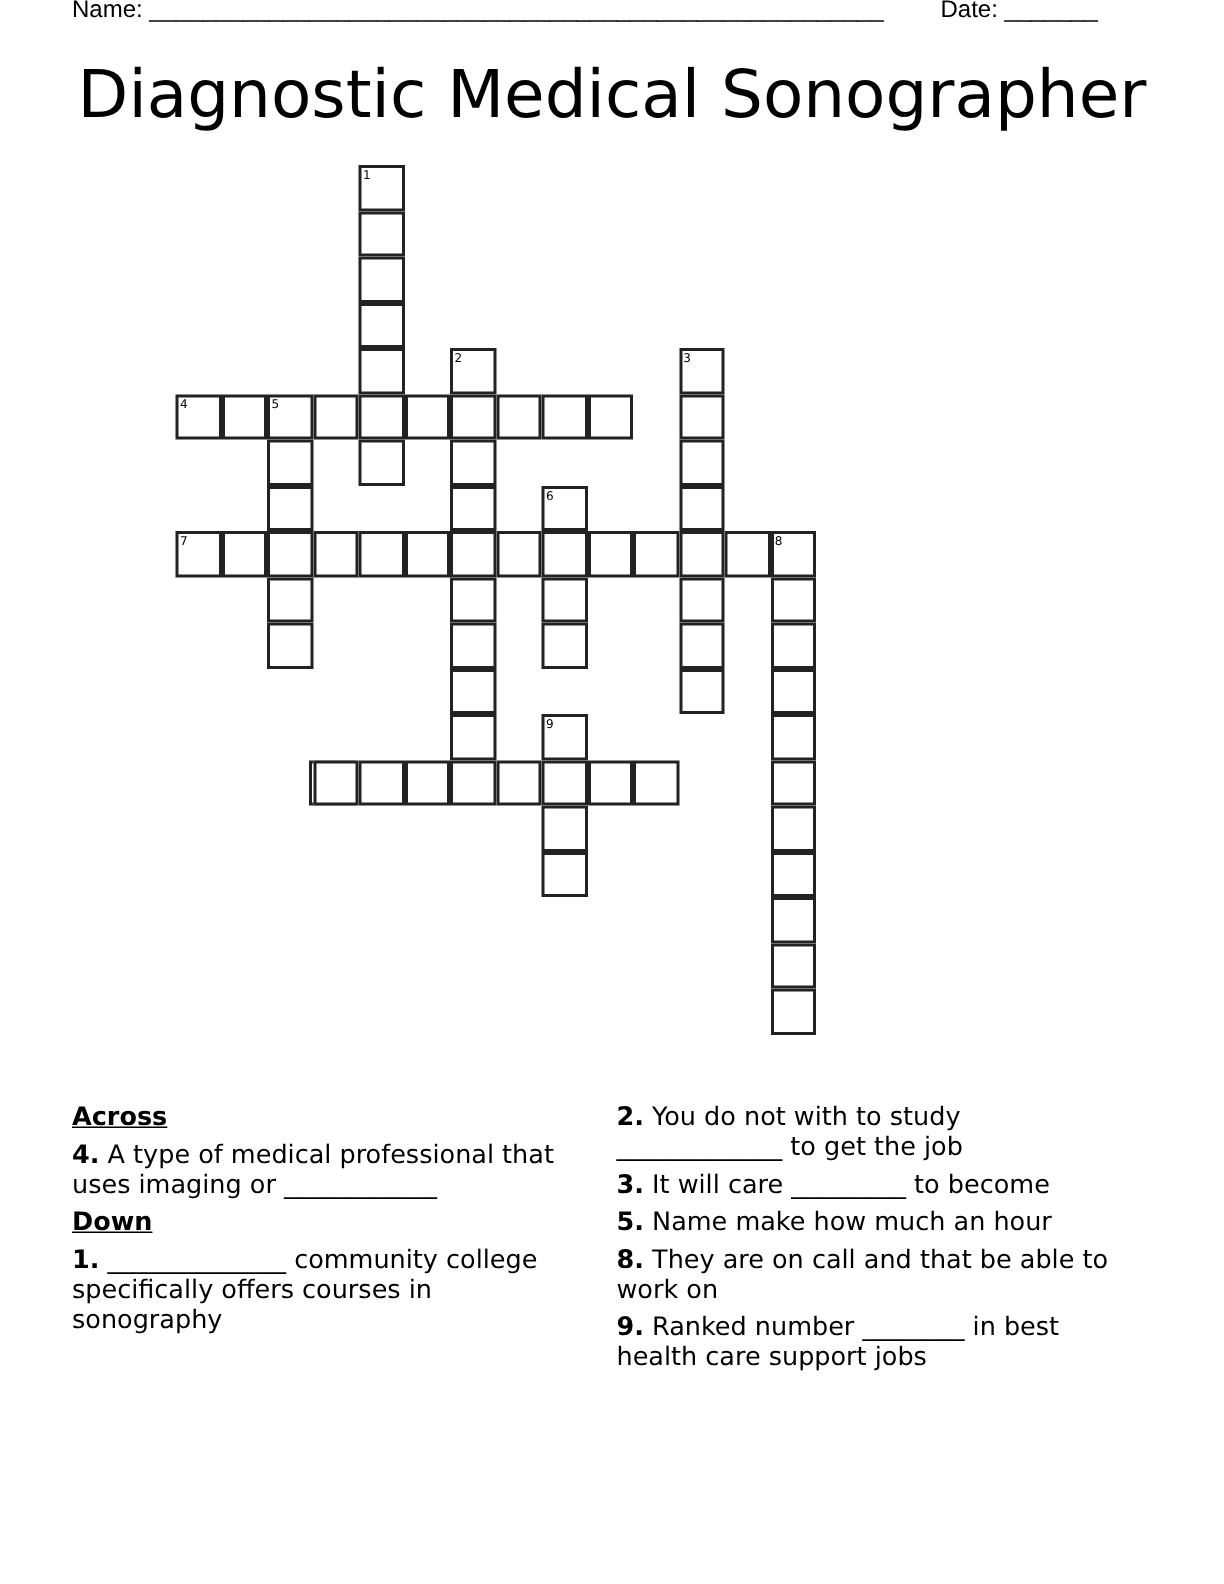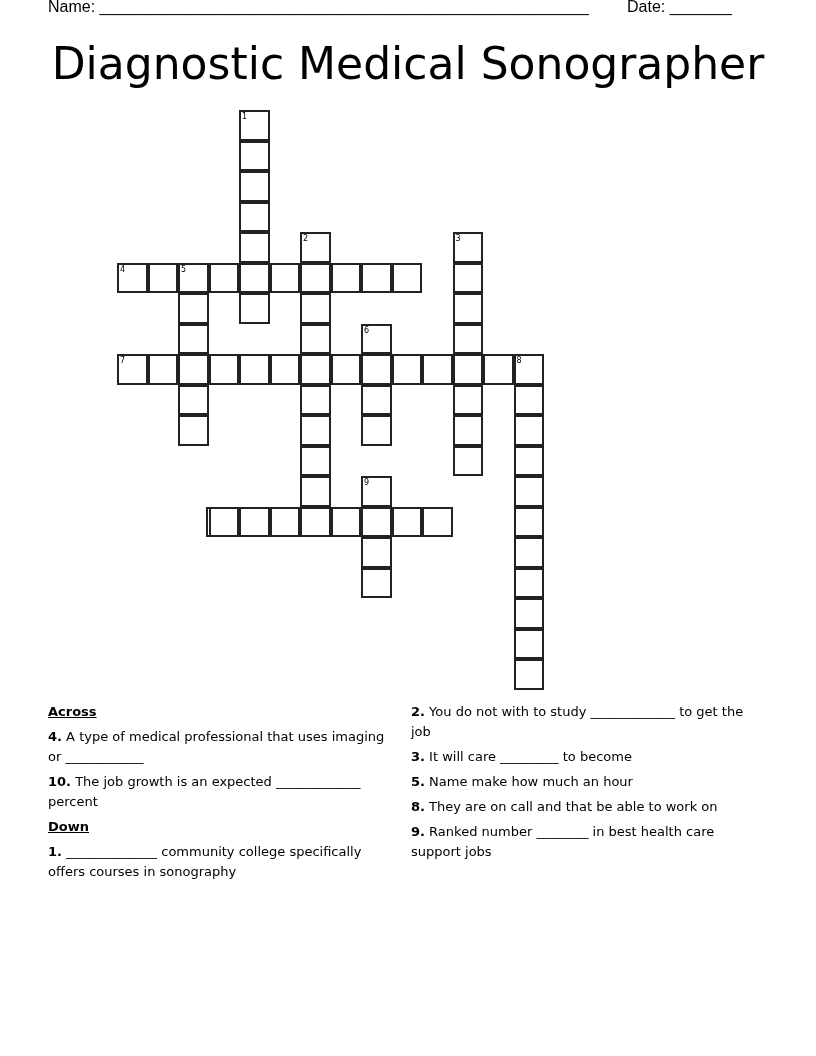--- a/index.html
+++ b/index.html
@@ -6,21 +6,21 @@
   body { width:816px; height:1056px; position:relative; overflow:hidden; color:#000; }
   .header-line { position:absolute; top:-2px; font-family:"Liberation Sans", sans-serif; font-size:16px; }
   .name-field { left:48px; }
   .date-field { left:627px; }
   .title { position:absolute; top:38px; left:0; width:816px; text-align:center;
            font-family:"DejaVu Sans", sans-serif; font-size:44px; font-weight:normal; letter-spacing:0px; }
   .grid { position:absolute; left:117px; top:110px; width:460px; height:600px; }
   .cell { position:absolute; width:30.5px; height:30.5px; box-sizing:border-box;
           border:2px solid #222; background:#fff; }
   .cell .num { position:absolute; left:1px; top:0px; font-family:"DejaVu Sans", sans-serif; font-size:8px; line-height:9px; }
-  .clues { position:absolute; top:702px; font-family:"DejaVu Sans", sans-serif; font-size:13px; line-height:20px; }
+  .clues { position:absolute; top:735px; font-family:"DejaVu Sans", sans-serif; font-size:17px; line-height:20px; }
   .clues-left { left:48px; width:345px; }
   .clues-right { left:411px; width:345px; }
   .section-head { font-weight:bold; text-decoration:underline; margin-bottom:5px; }
   .clue { margin-bottom:5px; }
   .clue b { font-weight:bold; }
 </style>
 </head>
 <body>
 
 <div class="header-line name-field">Name: _______________________________________________________</div>
@@ -120,21 +120,20 @@
     <div class="cell" style="left: 122px; top: 396.5px;"></div>
     <div class="cell" style="left: 152.5px; top: 396.5px;"></div>
     <div class="cell" style="left: 213.5px; top: 396.5px;"></div>
     <div class="cell" style="left: 274.5px; top: 396.5px;"></div>
     <div class="cell" style="left: 305px; top: 396.5px;"></div>
   </div>
 
 <div class="clues clues-left">
   <div class="section-head">Across</div>
   <div class="clue"><b>4.</b><span> A type of medical professional that uses imaging or ____________</span></div>
-  <div class="clue"><b>10.</b><span> The job growth is an expected _____________ percent</span></div>
   <div class="section-head">Down</div>
   <div class="clue"><b>1.</b><span> ______________ community college specifically offers courses in sonography</span></div>
 </div>
 
 <div class="clues clues-right">
   <div class="clue"><b>2.</b><span> You do not with to study _____________ to get the job</span></div>
   <div class="clue"><b>3.</b><span> It will care _________ to become</span></div>
   <div class="clue"><b>5.</b><span> Name make how much an hour</span></div>
   <div class="clue"><b>8.</b><span> They are on call and that be able to work on</span></div>
   <div class="clue"><b>9.</b><span> Ranked number ________ in best health care support jobs</span></div>

